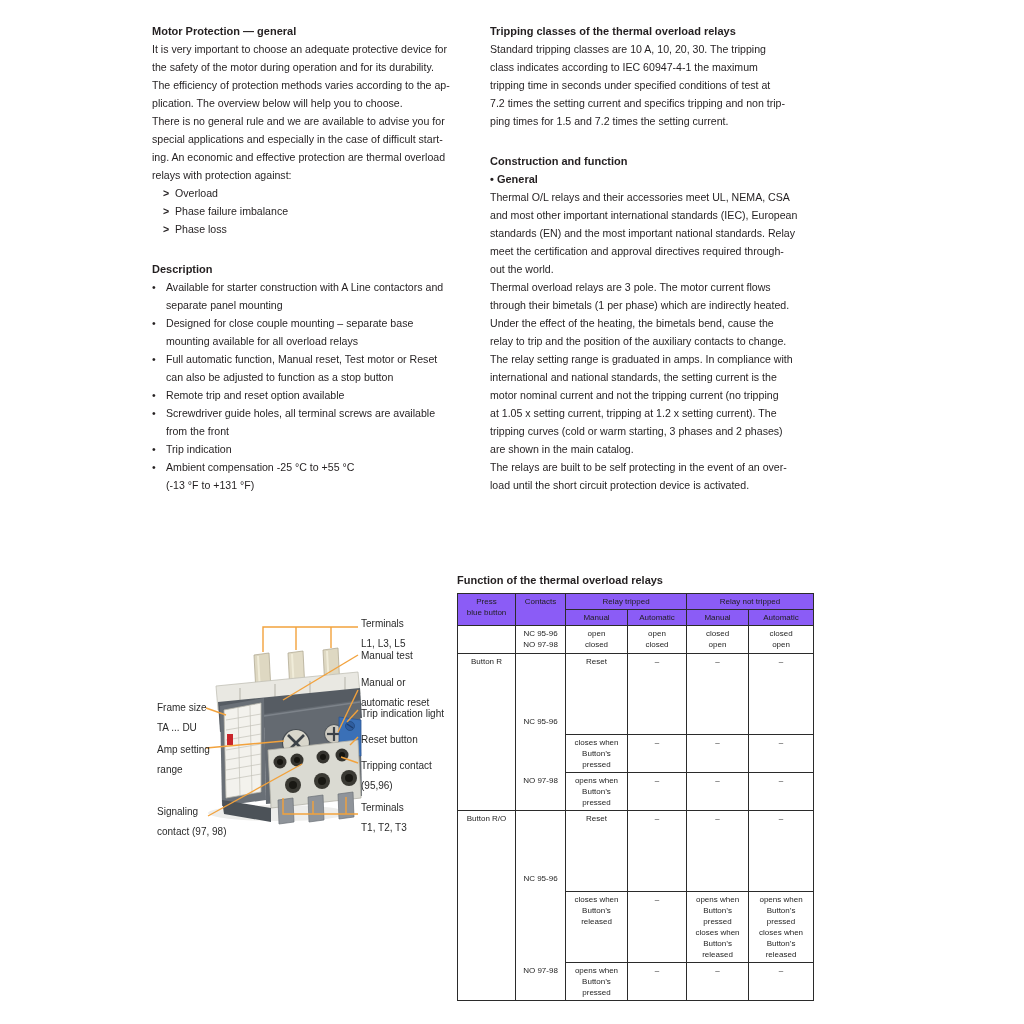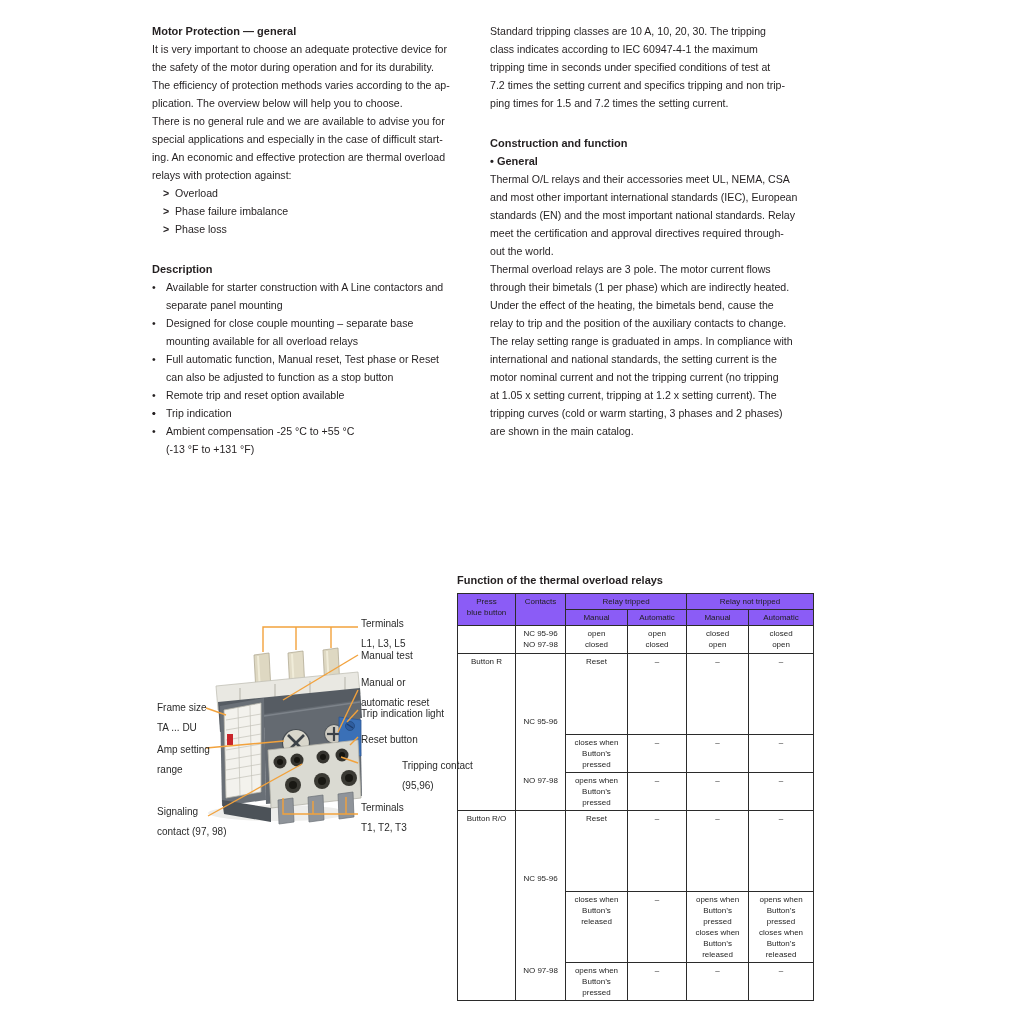--- a/index.html
+++ b/index.html
@@ -24,21 +24,21 @@
   .figure svg { position:absolute; left:0; top:0; }
   .fig-label { position:absolute; font-size:10px; line-height:20px; white-space:pre; color:#2a2a2a; }
   .fl-frame     { left:7px;   top:100px; }
   .fl-amp       { left:7px;   top:142px; }
   .fl-signal    { left:7px;   top:204px; }
   .fl-term-top  { left:211px; top:16px;  }
   .fl-mantest   { left:211px; top:48px;  }
   .fl-manauto   { left:211px; top:75px;  }
   .fl-triplight { left:211px; top:106px; }
   .fl-resetbtn  { left:211px; top:132px; }
-  .fl-tripcon   { left:218px; top:158px;padding-left:34px; }
+  .fl-tripcon   { left:211px; top:158px; }
   .fl-term-bot  { left:211px; top:200px; }
 
   
   .tbl-wrap { position:absolute; left:457px; top:574px; width:360px; }
   .tbl-title { font-weight:bold; font-size:11px; margin-bottom:7px; white-space:pre; }
   table.fn { border-collapse:collapse; table-layout:fixed; width:356px; font-size:8px; line-height:11px; color:#1e1e1e; }
   table.fn th, table.fn td { border:1px solid #2b2b2b; padding:2px 1px; text-align:center; vertical-align:top; white-space:pre; font-weight:normal; }
   table.fn thead th { background:#8b5cf6; height:16px; }
   td.left { text-align:left; padding-left:6px; }
   td.btncell { text-align:left; padding-left:4px; }
@@ -67,30 +67,32 @@
 relays with protection against:</div>
     <div class="a-item"><span class="mk">&gt;</span><span>Overload</span></div>
     <div class="a-item"><span class="mk">&gt;</span><span>Phase failure imbalance</span></div>
     <div class="a-item"><span class="mk">&gt;</span><span>Phase loss</span></div>
     <div class="gap22"></div>
     <div class="hd">Description</div>
     <div class="b-item"><span class="mk">•</span><span>Available for starter construction with A Line contactors and
 separate panel mounting</span></div>
     <div class="b-item"><span class="mk">•</span><span>Designed for close couple mounting – separate base
 mounting available for all overload relays</span></div>
-    <div class="b-item"><span class="mk">•</span><span>Full automatic function, Manual reset, Test phase or Reset
+    <div class="b-item"><span class="mk">•</span><span>Full automatic function, Manual reset, Test motor or Reset
 can also be adjusted to function as a stop button</span></div>
     <div class="b-item"><span class="mk">•</span><span>Remote trip and reset option available</span></div>
-    <div class="b-item"><span class="mk">•</span></div>
+    <div class="b-item"><span class="mk">•</span><span>Screwdriver guide holes, all terminal screws are available
+from the front</span></div>
     <div class="b-item"><span class="mk">•</span><span>Trip indication</span></div>
     <div class="b-item"><span class="mk">•</span><span>Ambient compensation -25 °C to +55 °C
 (-13 °F to +131 °F)</span></div>
   </div>
 
   <div class="col col-right">
+    <div class="hd">Tripping classes of the thermal overload relays</div>
     <div class="para">Standard tripping classes are 10 A, 10, 20, 30. The tripping
 class indicates according to IEC 60947-4-1 the maximum
 tripping time in seconds under specified conditions of test at
 7.2 times the setting current and specifics tripping and non trip-
 ping times for 1.5 and 7.2 times the setting current.</div>
     <div class="gap22"></div>
     <div class="hd">Construction and function</div>
     <div class="hd">• General</div>
     <div class="para">Thermal O/L relays and their accessories meet UL, NEMA, CSA
 and most other important international standards (IEC), European
@@ -100,20 +102,22 @@
     <div class="para">Thermal overload relays are 3 pole. The motor current flows
 through their bimetals (1 per phase) which are indirectly heated.
 Under the effect of the heating, the bimetals bend, cause the
 relay to trip and the position of the auxiliary contacts to change.
 The relay setting range is graduated in amps. In compliance with
 international and national standards, the setting current is the
 motor nominal current and not the tripping current (no tripping
 at 1.05 x setting current, tripping at 1.2 x setting current). The
 tripping curves (cold or warm starting, 3 phases and 2 phases)
 are shown in the main catalog.</div>
+    <div class="para">The relays are built to be self protecting in the event of an over-
+load until the short circuit protection device is activated.</div>
   </div>
 
   <div class="figure">
     <svg width="312" height="252" viewBox="0 0 312 252">
 
       <ellipse cx="128" cy="215" rx="70" ry="8" fill="#ededeb"></ellipse>
 
       <g>
         <polygon points="104,57 119,55 121,93 106,95" fill="#ded8c2" stroke="#b2ab94" stroke-width="0.8"></polygon>
         <polygon points="138,55 153,53 155,92 140,94" fill="#e2dcc7" stroke="#b2ab94" stroke-width="0.8"></polygon>

